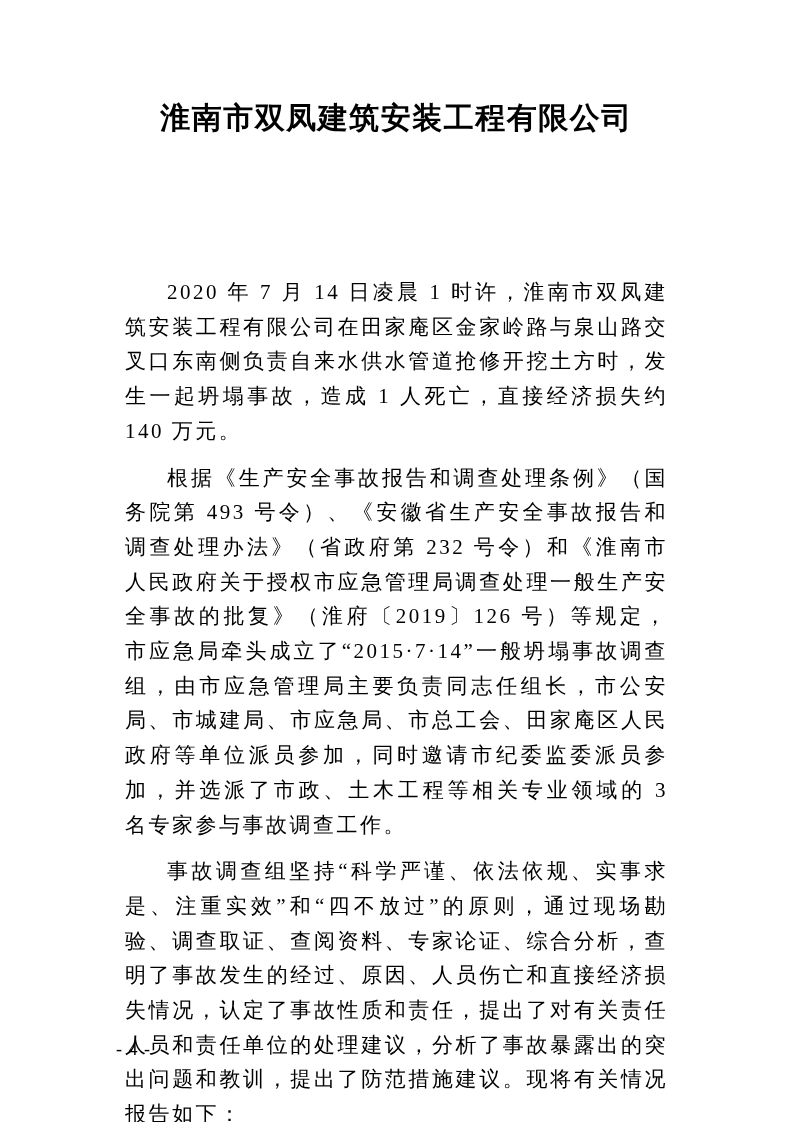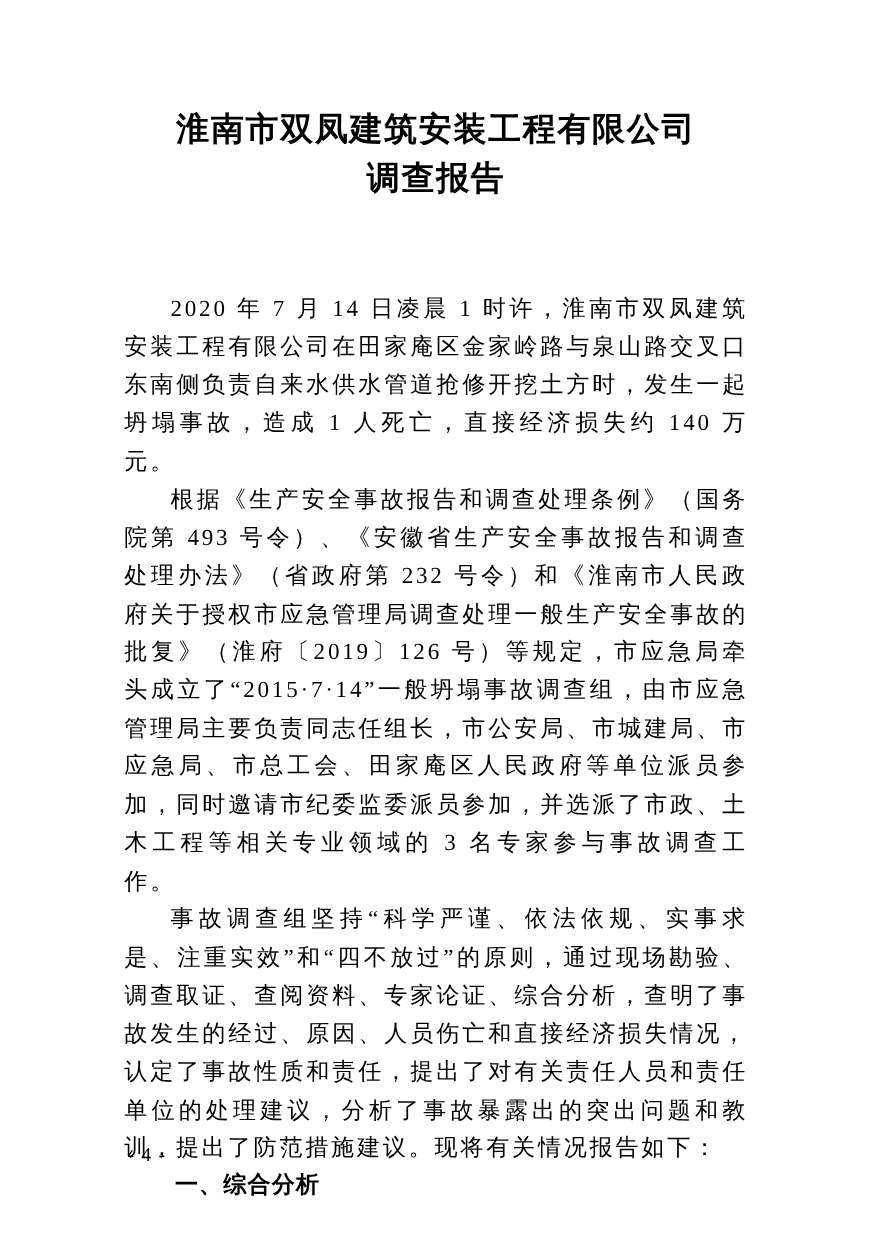--- a/index.html
+++ b/index.html
@@ -27,21 +27,21 @@
     line-height: 45px;
     letter-spacing: 1.5px;
   }
   .doc-body {
     position: absolute;
     top: 263px;
     left: 113px;
     width: 567px;
   }
   .body-para {
-    margin: 0;
+    margin: 12px;
     font-size: 21px;
     line-height: 34.7px;
     text-align: justify;
     text-indent: 42px;
     letter-spacing: 2.5px;
   }
   .section-heading {
     margin: 0;
     font-size: 21px;
     line-height: 34.7px;
@@ -60,21 +60,20 @@
     font-family: "Liberation Serif", serif;
   }
 </style>
 </head>
 <body>
 
 <div class="page">
 
   <div class="doc-title">
     <div>淮南市双凤建筑安装工程有限公司</div>
-    <div>调查报告</div>
   </div>
 
   <div class="doc-body">
     <p class="body-para">2020 年 7 月 14 日凌晨 1 时许，淮南市双凤建筑安装工程有限公司在田家庵区金家岭路与泉山路交叉口东南侧负责自来水供水管道抢修开挖土方时，发生一起坍塌事故，造成 1 人死亡，直接经济损失约 140 万元。</p>
     <p class="body-para">根据《生产安全事故报告和调查处理条例》（国务院第 493 号令）、《安徽省生产安全事故报告和调查处理办法》（省政府第 232 号令）和《淮南市人民政府关于授权市应急管理局调查处理一般生产安全事故的批复》（淮府〔2019〕126 号）等规定，市应急局牵头成立了“2015·7·14”一般坍塌事故调查组，由市应急管理局主要负责同志任组长，市公安局、市城建局、市应急局、市总工会、田家庵区人民政府等单位派员参加，同时邀请市纪委监委派员参加，并选派了市政、土木工程等相关专业领域的 3 名专家参与事故调查工作。</p>
     <p class="body-para">事故调查组坚持“科学严谨、依法依规、实事求是、注重实效”和“四不放过”的原则，通过现场勘验、调查取证、查阅资料、专家论证、综合分析，查明了事故发生的经过、原因、人员伤亡和直接经济损失情况，认定了事故性质和责任，提出了对有关责任人员和责任单位的处理建议，分析了事故暴露出的突出问题和教训，提出了防范措施建议。现将有关情况报告如下：</p>
     <h2 class="section-heading">一、综合分析</h2>
   </div>
 
   <div class="page-number">- 4 -</div>

